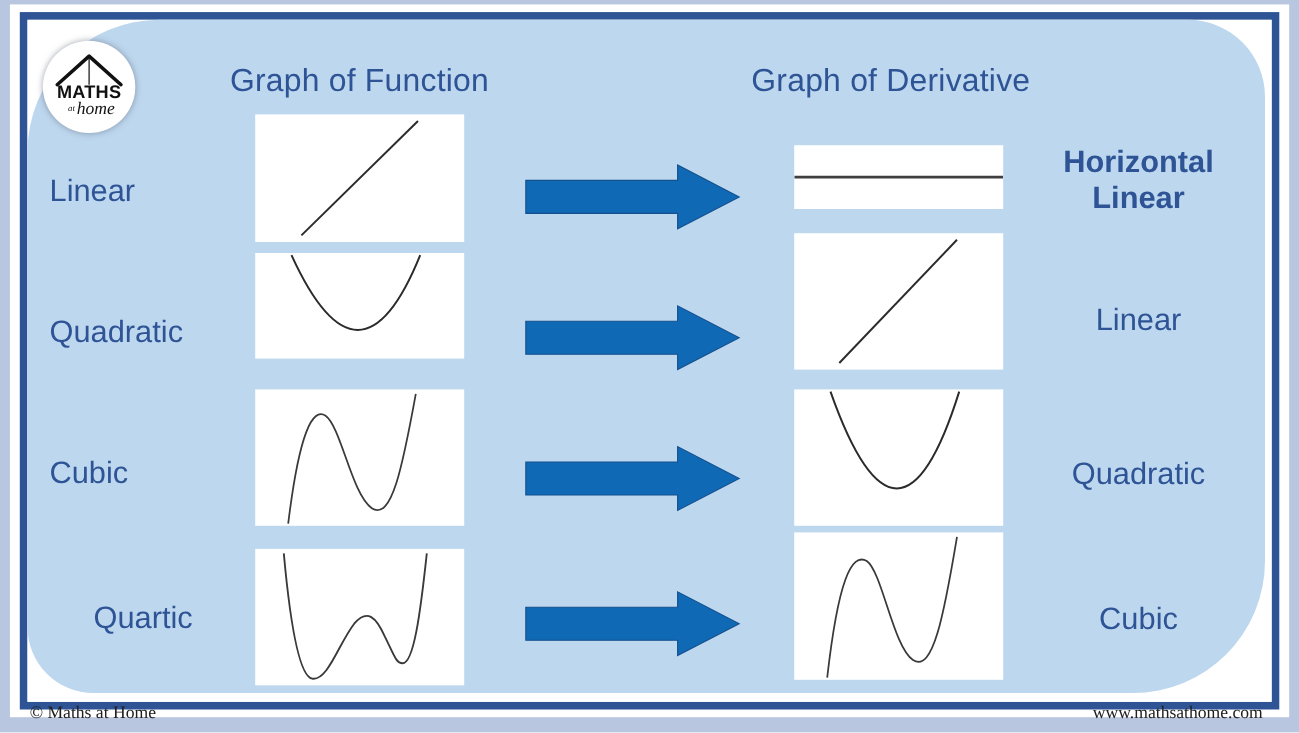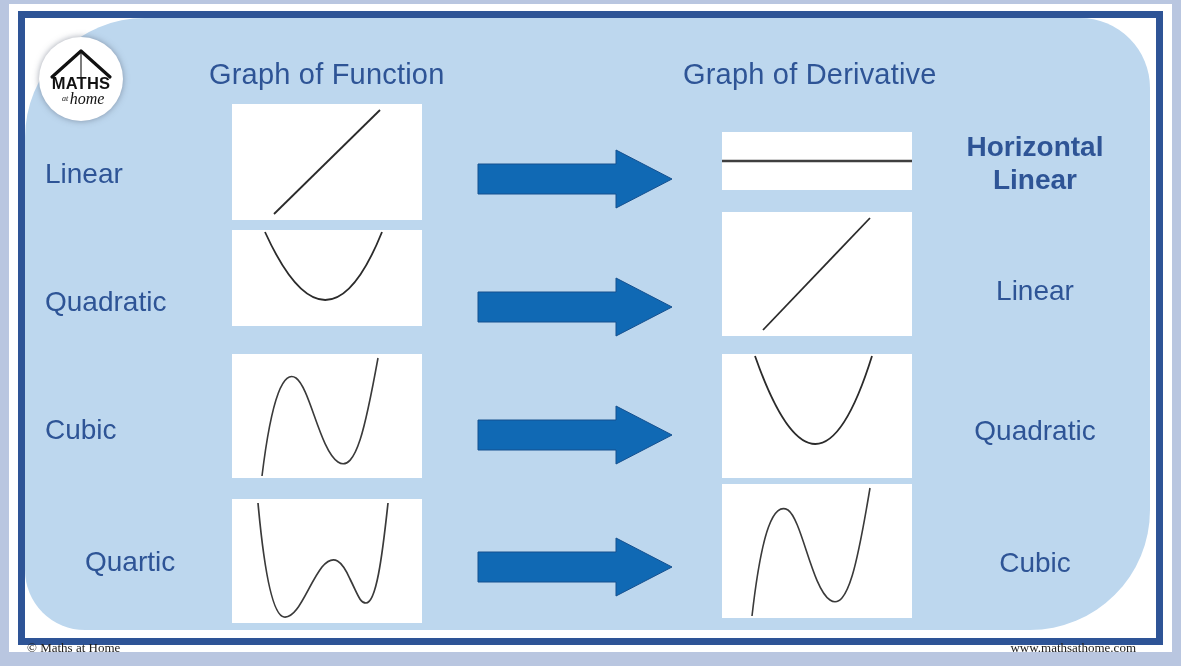--- a/index.html
+++ b/index.html
@@ -120,25 +120,25 @@
   .arrow svg { display: block; width: 100%; height: 100%; }
 
   
   .footer {
     position: absolute;
     left: 25px;
     bottom: 4px;
     width: 1131px;
     height: 26px;
     color: #202020;
-    font-size: 13px;
+    font-size: 16px;
     font-family: "Liberation Serif", serif;
   }
   .footer .left  { position: absolute; left: 2px;  top: 4px; }
-  .footer .right { position: absolute; right: 20px; top: 4px; }
+  .footer .right { position: absolute; right: 8px; top: 4px; }
 </style>
 </head>
 <body>
 
 <div class="screen">
   <div class="white-gap"></div>
   <div class="navy-frame"></div>
 
   <div class="content">
     <div class="panel"></div>

